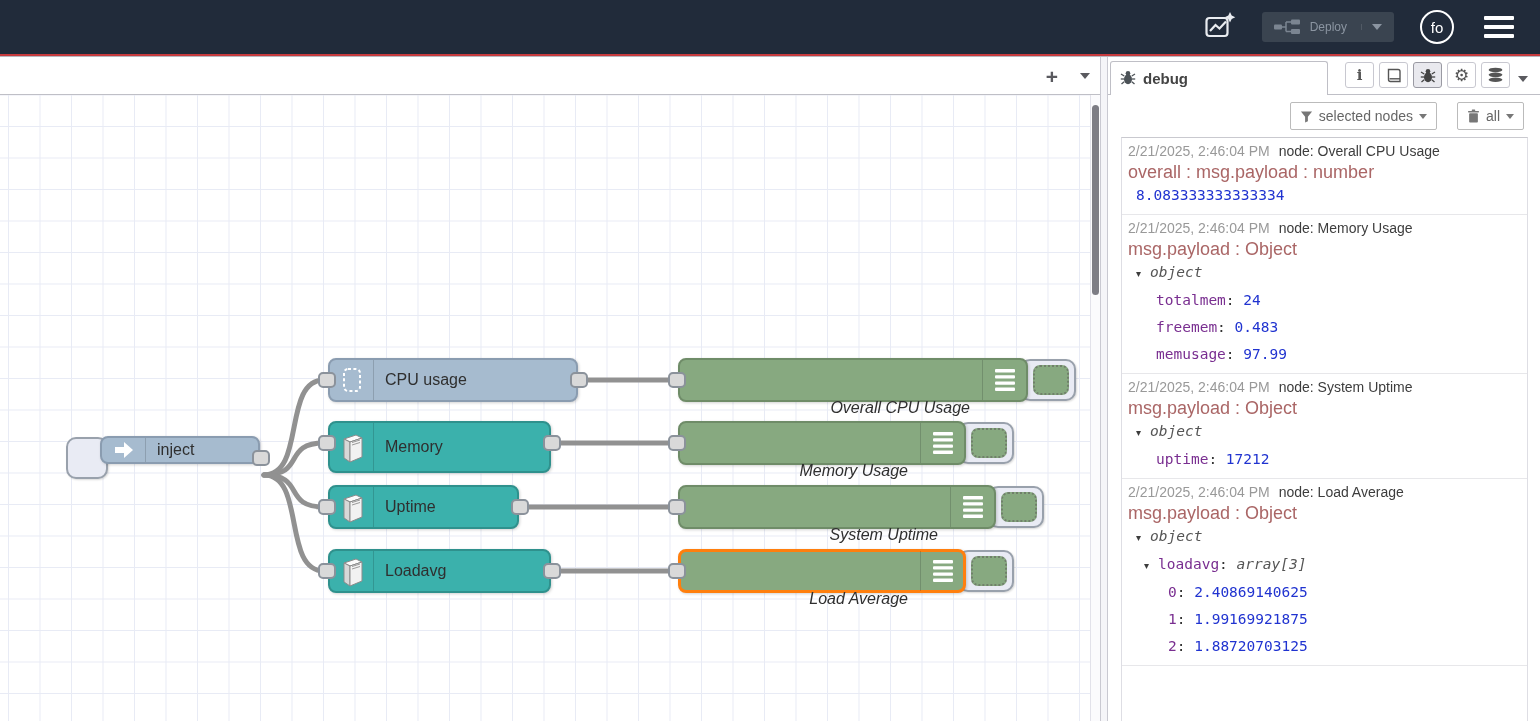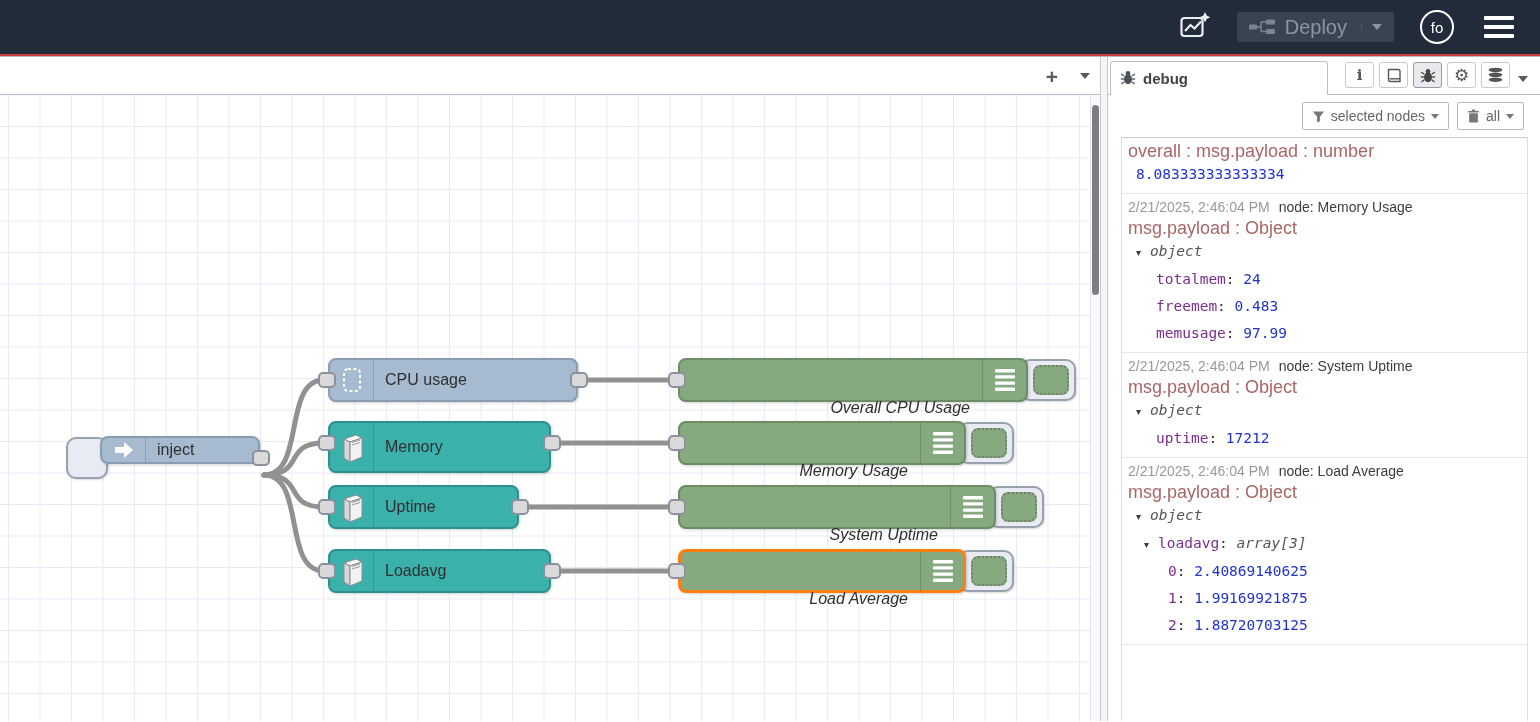--- a/index.html
+++ b/index.html
@@ -4,21 +4,21 @@
 <style>
   * { box-sizing: border-box; }
   html,body { margin:0; padding:0; }
   body { font-family:"Liberation Sans",sans-serif; background:#fff; }
   .app { position:relative; width:1540px; height:722px; overflow:hidden; background:#fff; }
 
   
   .hdr { height:54px; background:#212b3a; display:flex; align-items:center; justify-content:flex-end; gap:26px; padding-right:22px; }
   .accent { height:3px; background:#c73b3e; border-bottom:1px solid #b8b8c1; }
   .hdr-icon { display:flex; align-items:center; }
-  .deploy { display:flex; align-items:center; gap:10px; height:30px; background:#3a4450; border-radius:3px; padding:0 12px; color:#8b95a1; font-size:20px; }
+  .deploy { display:flex; align-items:center; gap:10px; height:30px; background:#3a4450; border-radius:3px; padding:0 12px; color:#8b95a1; font-size:12px; }
   .deploy .dep-caret { margin-left:4px; border-left:1px solid rgba(255,255,255,.12); padding-left:10px; display:flex; align-items:center; }
   .tri { display:inline-block; width:0; height:0; border-left:5px solid transparent; border-right:5px solid transparent; border-top:6px solid #8b95a1; }
   .avatar { width:34px; height:34px; border:2px solid #fff; border-radius:50%; color:#fff; display:flex; align-items:center; justify-content:center; font-size:15px; }
   .burger { display:flex; flex-direction:column; gap:5px; padding:4px; }
   .burger span { width:30px; height:4px; background:#fff; border-radius:1px; }
 
   
   .main { display:flex; height:664px; }
   .workspace { width:1100px; position:relative; background:#fff; }
   .tabbar { height:38px; background:#fff; border-bottom:1px solid #bfbfc6; position:relative; }
@@ -59,21 +59,21 @@
   .sidebar { flex:1; display:flex; flex-direction:column; background:#fff; position:relative; }
   .sb-tabs { height:38px; display:flex; align-items:flex-end; border-bottom:1px solid #bfbfc6; position:relative; }
   .sb-tab { height:34px; width:218px; margin:0 0 -1px 2px; background:#fff; border:1px solid #bfbfc6; border-bottom:none; border-radius:3px 3px 0 0; display:flex; align-items:center; gap:7px; padding-left:9px; font-weight:bold; font-size:15px; color:#444; position:relative; z-index:2; }
   .sb-actions { margin-left:auto; display:flex; align-items:center; gap:5px; margin-bottom:6px; }
   .icon-btn { width:29px; height:26px; border:1px solid #c8c8d0; border-radius:3px; background:#fff; display:flex; align-items:center; justify-content:center; color:#555; }
   .icon-btn.active { background:#e9e9ee; border-color:#9a9aa3; }
   .info-i { font-family:"DejaVu Serif",serif; font-weight:bold; font-size:15px; line-height:1; }
   .gear { font-size:17px; line-height:1; }
   .sb-caret { margin:0 12px 12px 8px; }
 
-  .filter-row { display:flex; justify-content:flex-end; align-items:center; gap:8px; padding:7px 16px 7px 0; }
+  .filter-row { display:flex; justify-content:flex-end; align-items:center; gap:20px; padding:7px 16px 7px 0; }
   .pill { height:28px; border:1px solid #bbb; border-radius:2px; background:#fff; color:#666; font-size:14px; display:flex; align-items:center; gap:6px; padding:0 9px; }
   .tri-sm { border-left:4px solid transparent; border-right:4px solid transparent; border-top:5px solid #777; width:0; height:0; display:inline-block; }
 
   .messages { flex:1; margin:0 12px 0 13px; border-top:1px solid #c9c9cf; border-left:1px solid #dedee4; border-right:1px solid #dedee4; overflow:hidden; }
   .msg { border-bottom:1px solid #e7e7ea; padding:3px 4px 5px 6px; background:#fff; }
   .msg-meta { font-size:14px; color:#999; line-height:21px; white-space:nowrap; }
   .msg-meta .src { color:#3d3d3d; margin-left:9px; }
   .msg-prop { font-size:18px; color:#a66; line-height:20px; }
   .msg-row { font-family:"DejaVu Sans Mono",monospace; font-size:14.5px; line-height:27px; color:#333; white-space:nowrap; }
   .k { color:#792e90; }
@@ -361,20 +361,21 @@
                 <rect x="5" y="0.5" width="4" height="1.8" rx="0.5"></rect>
               </g>
             </svg>
           <span>all</span>
           <span class="tri-sm"></span>
         </div>
       </div>
 
       <div class="messages" id="debug-messages">
           <div class="msg">
+            <div class="msg-meta"><span>2/21/2025, 2:46:04 PM</span><span class="src">node: Overall CPU Usage</span></div>
             <div class="msg-prop">overall : msg.payload : number</div>
             <div class="msg-row" style="padding-left: 8px;"><span class="num">8.083333333333334</span></div>
           </div>
           <div class="msg">
             <div class="msg-meta"><span>2/21/2025, 2:46:04 PM</span><span class="src">node: Memory Usage</span></div>
             <div class="msg-prop">msg.payload : Object</div>
             <div class="msg-row" style="padding-left: 8px;"><span class="row-caret">▾</span><span class="jtype">object</span></div>
             <div class="msg-row" style="padding-left: 28px;"><span class="k">totalmem</span>: <span class="num">24</span></div>
             <div class="msg-row" style="padding-left: 28px;"><span class="k">freemem</span>: <span class="num">0.483</span></div>
             <div class="msg-row" style="padding-left: 28px;"><span class="k">memusage</span>: <span class="num">97.99</span></div>

